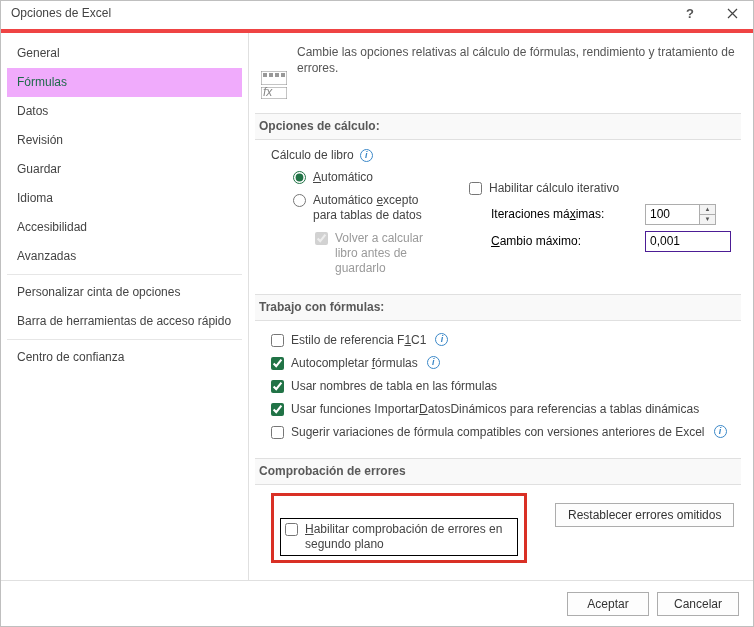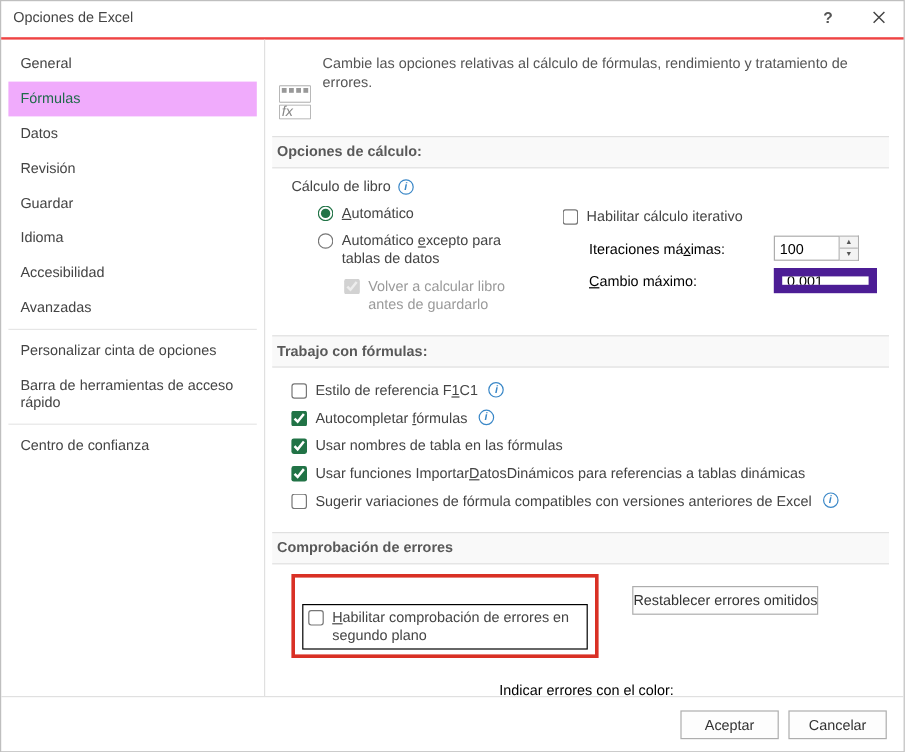--- a/index.html
+++ b/index.html
@@ -1,24 +1,24 @@
 <!DOCTYPE html>
 <html><head>
 <meta charset="utf-8">
 <style>
 * { box-sizing: border-box; margin: 0; padding: 0; font-family: "Segoe UI", Tahoma, sans-serif; font-size: 12px; }
 body { background: #fff; }
 .dialog { width: 754px; height: 627px; border: 1px solid #bfbfbf; display: flex; flex-direction: column; background: #fff; position: relative; }
-.titlebar { height: 32px; display: flex; align-items: center; padding: 0 0 4px 10px; border-bottom: 2px solid #ef4444; color: #444; }
+.titlebar { height: 32px; display: flex; align-items: center; padding: 0 0 4px 10px; border-bottom: 4px solid #ef4444; color: #444; }
 .titlebar-title { flex: 1; font-size: 12px; }
 .titlebar-btns { display: flex; }
 .titlebar-btn { width: 42px; height: 31px; display: flex; align-items: center; justify-content: center; color: #555; font-size: 14px; cursor: pointer; }
 .titlebar-btn.help { font-weight: bold; font-size: 13px; }
 .body { flex: 1; display: flex; min-height: 0; }
-.sidebar { width: 220px; border-right: 1px solid #e0e0e0; padding: 6px 6px; overflow-y: auto; }
+.sidebar { width: 248px; border-right: 1px solid #e0e0e0; padding: 6px 6px; overflow-y: auto; }
 .sidebar-item { padding: 7px 10px; color: #444; cursor: pointer; border-bottom: 1px solid transparent; }
 .sidebar-item.active { background: #f0abfc; color: #1f6a4a; }
 .sidebar-sep { height: 1px; background: #e6e6e6; margin: 3px 0; }
 .content { flex: 1; overflow-y: auto; padding: 8px 12px 10px 6px; position: relative; }
 .intro { display: flex; gap: 8px; padding: 4px 0 14px 4px; }
 .intro-icon { width: 30px; flex-shrink:0; display: flex; flex-direction: column; align-items:center; gap:2px; color:#666;margin-top:26px; }
 .intro-text { color: #555; line-height: 1.3; }
 .section-head { font-weight: 600; color: #595959; padding: 5px 0 6px 4px; border-top: 1px solid #e0e0e0; border-bottom: 1px solid #e0e0e0; margin-bottom: 8px; background:#f9f9f9; }
 .section-head:first-of-type{ border-top:none; }
 .group { padding: 0 6px 14px 16px; }
@@ -32,22 +32,22 @@
 .sub { padding-left: 22px; }
 .disabled { color: #9a9a9a; }
 .info { display:inline-flex; width:13px; height:13px; border:1px solid #3a87c7; color:#3a87c7; border-radius:50%; font-size:9px; align-items:center; justify-content:center; font-style:italic; font-weight:bold; margin-left:2px; cursor:pointer;}
 u { text-decoration: underline; }
 .grid2 { display:grid; grid-template-columns:140px 90px; row-gap:6px; column-gap:14px; align-items:center; }
 .numbox { display:flex; height:21px; }
 .numbox input { width:55px; border:1px solid #adadad; padding:0 4px; font-size:12px; }
 .spin { display:flex; flex-direction:column; border:1px solid #adadad; border-left:none; width:16px;}
 .spin div{ flex:1; display:flex; align-items:center; justify-content:center; font-size:6px; color:#555; background:#f3f3f3; }
 .spin div:first-child{ border-bottom:1px solid #adadad;}
-.txtbox { height:21px; border:7px solid #4c1d95; padding:0 4px; font-size:12px; width:86px; }
-.btn { height:24px; padding: 0 0; border:1px solid #adadad; background:#fdfdfd; color:#333; cursor:pointer; font-size:12px;}
+.txtbox { height:21px; border:1px solid #4c1d95; padding:0 4px; font-size:12px; width:86px; }
+.btn { height:24px; padding: 0 12px; border:1px solid #adadad; background:#fdfdfd; color:#333; cursor:pointer; font-size:12px;}
 .colorbtn { display:inline-flex; align-items:center; height:24px; border:1px solid #adadad; background:#fdfdfd; padding:0 6px; gap:4px;}
 .color-swatch{ position:relative; width:16px; height:14px; }
 .paint-shape{ position:absolute; left:2px; top:0; width:0;height:0; border-left:5px solid transparent;border-right:5px solid transparent;border-bottom:8px solid #2e8b57;}
 .color-underline{ position:absolute; left:0; bottom:0; width:16px; height:3px; background:#2e8b57;}
 .highlight-box { border: 3px solid #d93025; padding: 4px 6px; display:inline-block; margin-bottom: 4px;}
 .highlight-inner { border:1px solid #000; padding:3px 8px 3px 4px;margin-top:18px; }
 .error-row { display:flex; align-items:flex-start; gap:28px;}
 .error-left{ flex:1; max-width:256px;}
 .footer { height: 46px; border-top: 1px solid #e0e0e0; display: flex; justify-content: flex-end; align-items: center; gap: 8px; padding-right: 14px;}
 .footer .btn { min-width: 82px; }

